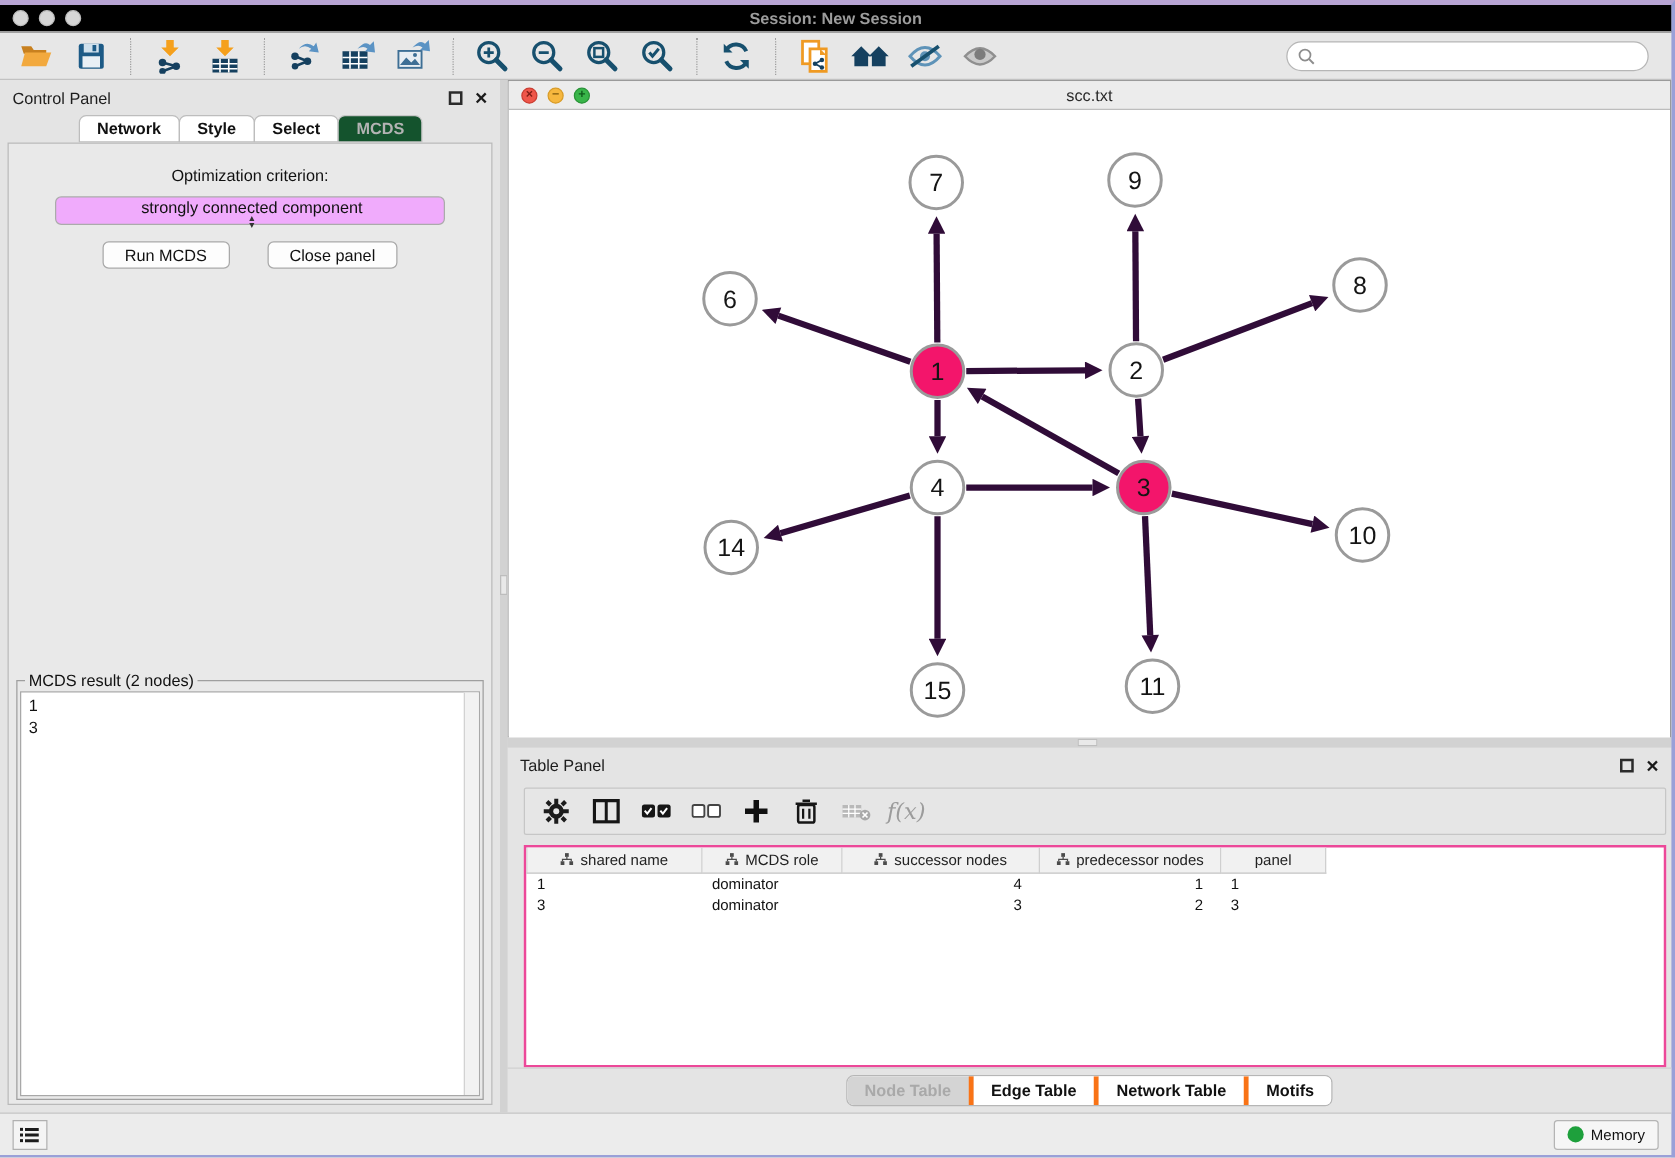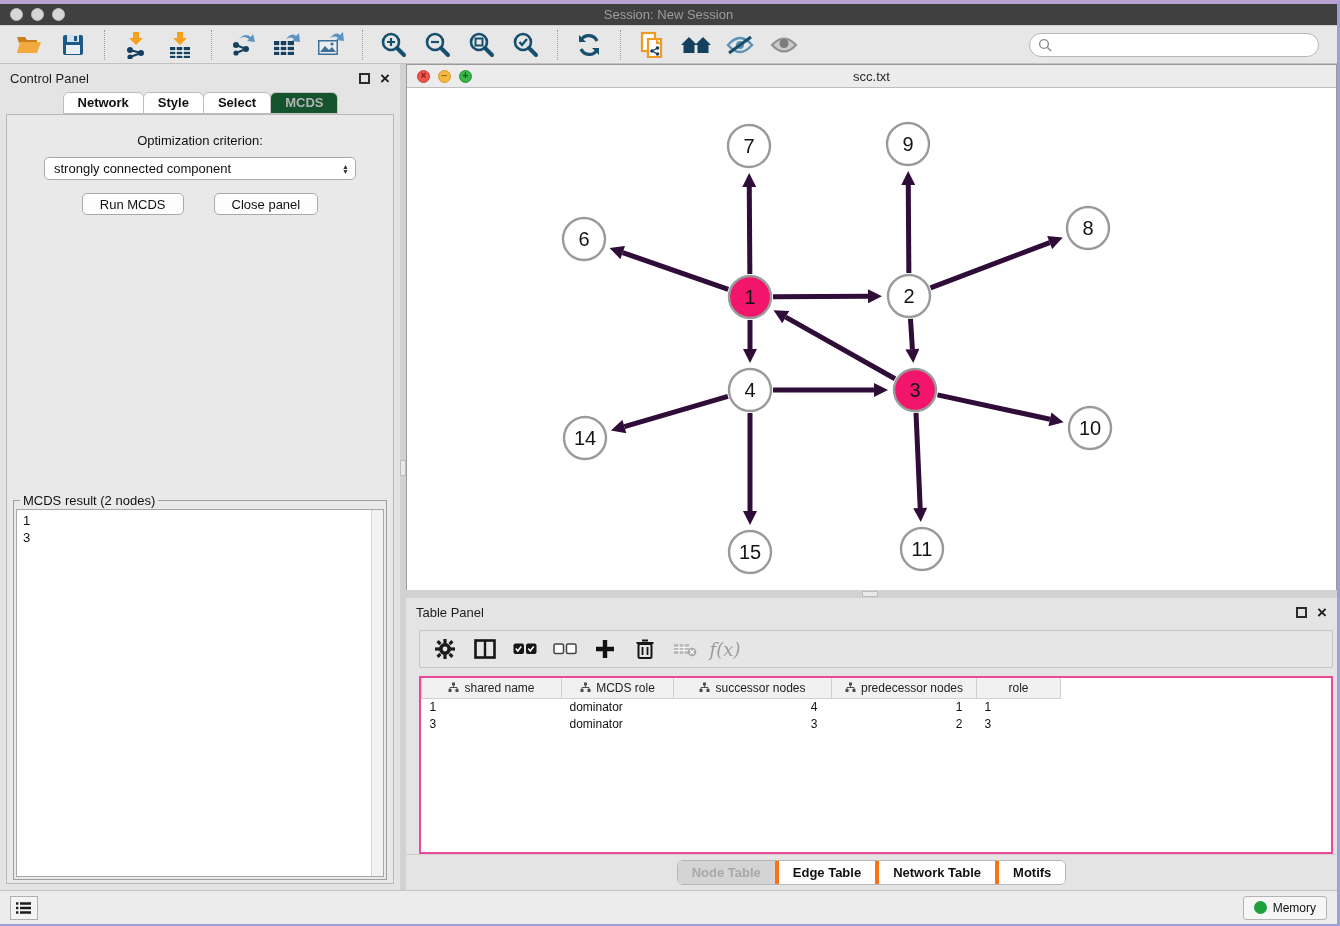--- a/index.html
+++ b/index.html
@@ -2,22 +2,22 @@
 <html><head>
 <meta charset="utf-8">
 <style>
   * { margin:0; padding:0; box-sizing:border-box; }
   html,body { width:1340px; height:926px; }
   body { font-family:"Liberation Sans", sans-serif; background:#e2e2e2; overflow:hidden; }
   .app { width:1340px; height:926px; display:flex; flex-direction:column;
          border-top:4px solid #b7a4d3; border-right:3px solid #9aa0d8; border-bottom:2px solid #9aa0d8; background:#dcdcdc; }
 
   
-  .titlebar { height:22px; background:#404040; border-bottom:1px solid #d0d0d0; position:relative;
-              display:flex; align-items:center; justify-content:center; flex:0 0 auto; }
+  .titlebar { height:22px; background:#000000; border-bottom:1px solid #d0d0d0; position:relative;
+              display:flex; align-items:center; justify-content:center; flex:0 0 auto;font-weight:bold; }
   .titlebar .title { font-size:13px; color:#9c9c9c; }
   .tl-group { position:absolute; left:10px; top:4px; display:flex; gap:8px; }
   .tl { width:13px; height:13px; border-radius:50%; background:#d6d6d6; border:1px solid #bdbdbd;
         display:flex; align-items:center; justify-content:center; font-size:9px; line-height:1; color:transparent; }
   .tl.red    { background:#ef564a; border-color:#ca3e33; color:#7e1d15; }
   .tl.yellow { background:#f6b73e; border-color:#d89c29; color:#8a6210; }
   .tl.green  { background:#39b54a; border-color:#2a9338; color:#0f5c1c; }
   .tl span { font-weight:bold; font-size:10px; margin-top:-1px; }
 
   
@@ -42,28 +42,28 @@
   .panel-head .spacer { flex:1; }
   .float-btn { width:11px; height:11px; border:2px solid #2b2b2b; background:transparent; margin-right:10px; }
   .close-btn { font-size:17px; font-weight:bold; color:#1a1a1a; line-height:11px; }
   .cp-tabs { display:flex; justify-content:center; gap:0; height:22px; }
   .cp-tab { font-size:13px; font-weight:bold; color:#111; background:#fff; border:1px solid #bdbdbd;
             padding:2px 14px 3px; border-radius:6px 6px 0 0; margin:0 -1px 0 0; }
   .cp-tab.active { background:#14532d; color:#b3b3b3; border-color:#c6c6c6; }
   .cp-content { flex:1; margin:0 6px 6px; border:1px solid #b9b9b9; background:#e9e9e9;
                 display:flex; flex-direction:column; align-items:center; min-height:0; }
   .opt-label { font-size:13px; color:#111; margin-top:18px; }
-  .dropdown { width:312px; height:23px; margin-top:9px; background:#ffffff; border:1px solid #ababab; border-radius:5px;
-              display:flex; align-items:center; padding:0 6px 0 9px; }
+  .dropdown { width:312px; height:23px; margin-top:9px; background:#f0abfc; border:1px solid #ababab; border-radius:5px;
+              display:flex; align-items:center; padding:0 6px 0 9px;flex-direction:column; }
   .dropdown .dval { flex:1; font-size:13px; color:#111; }
   .dropdown .stepper { display:flex; flex-direction:column; font-size:7px; line-height:5px; color:#333; }
   .btn-row { display:flex; gap:30px; margin-top:13px; }
   .pbtn { height:22px; padding:0 17px; background:#fdfdfd; border:1px solid #a9a9a9; border-radius:5px;
           font-size:13px; color:#111; display:flex; align-items:center; }
-  .result-group { margin:auto 6px 3px; width:374px; height:380px; border:1px solid #9f9f9f; position:relative;
+  .result-group { margin:auto 6px 3px; width:374px; height:336px; border:1px solid #9f9f9f; position:relative;
                   background:#e9e9e9; padding:8px 2px 2px; align-self:center; }
   .result-legend { position:absolute; top:-8px; left:6px; background:#e9e9e9; font-size:13px; color:#111; padding:0 3px; }
   .result-box { width:100%; height:100%; background:#fff; border:1px solid #a8a8a8; display:flex; }
   .result-lines { flex:1; padding:2px 6px; font-size:13px; color:#111; line-height:17px; }
   .result-scroll { width:12px; background:#f2f2f2; border-left:1px solid #d2d2d2; }
 
   
   .right { flex:1; display:flex; flex-direction:column; min-width:0; }
   .netwin { height:526px; border:1px solid #9a9a9a; background:#fff; display:flex; flex-direction:column; }
   .netbar { height:23px; background:#ececec; border-bottom:1px solid #bdbdbd; position:relative;
@@ -504,21 +504,21 @@
                         <rect x="4" y="0.5" width="3" height="3" fill="#4c4c4c"></rect>
                         <rect x="0.5" y="7" width="3" height="3" fill="#4c4c4c"></rect>
                         <rect x="7.5" y="7" width="3" height="3" fill="#4c4c4c"></rect>
                         <path d="M5.5 3.5 v2 M2 7 v-1.5 h7 V7" stroke="#4c4c4c" fill="none"></path>
                       </svg>
                       <span>predecessor nodes</span>
                     </div>
                   </th>
                   <th style="width: 84px;">
                     <div class="hwrap">
-                      <span>role</span>
+                      <span>panel</span>
                     </div>
                   </th>
                 </tr>
               </thead>
               <tbody id="tbl-body">
                 <tr>
                   <td>1</td>
                   <td>dominator</td>
                   <td class="r">4</td>
                   <td class="r">1</td>

